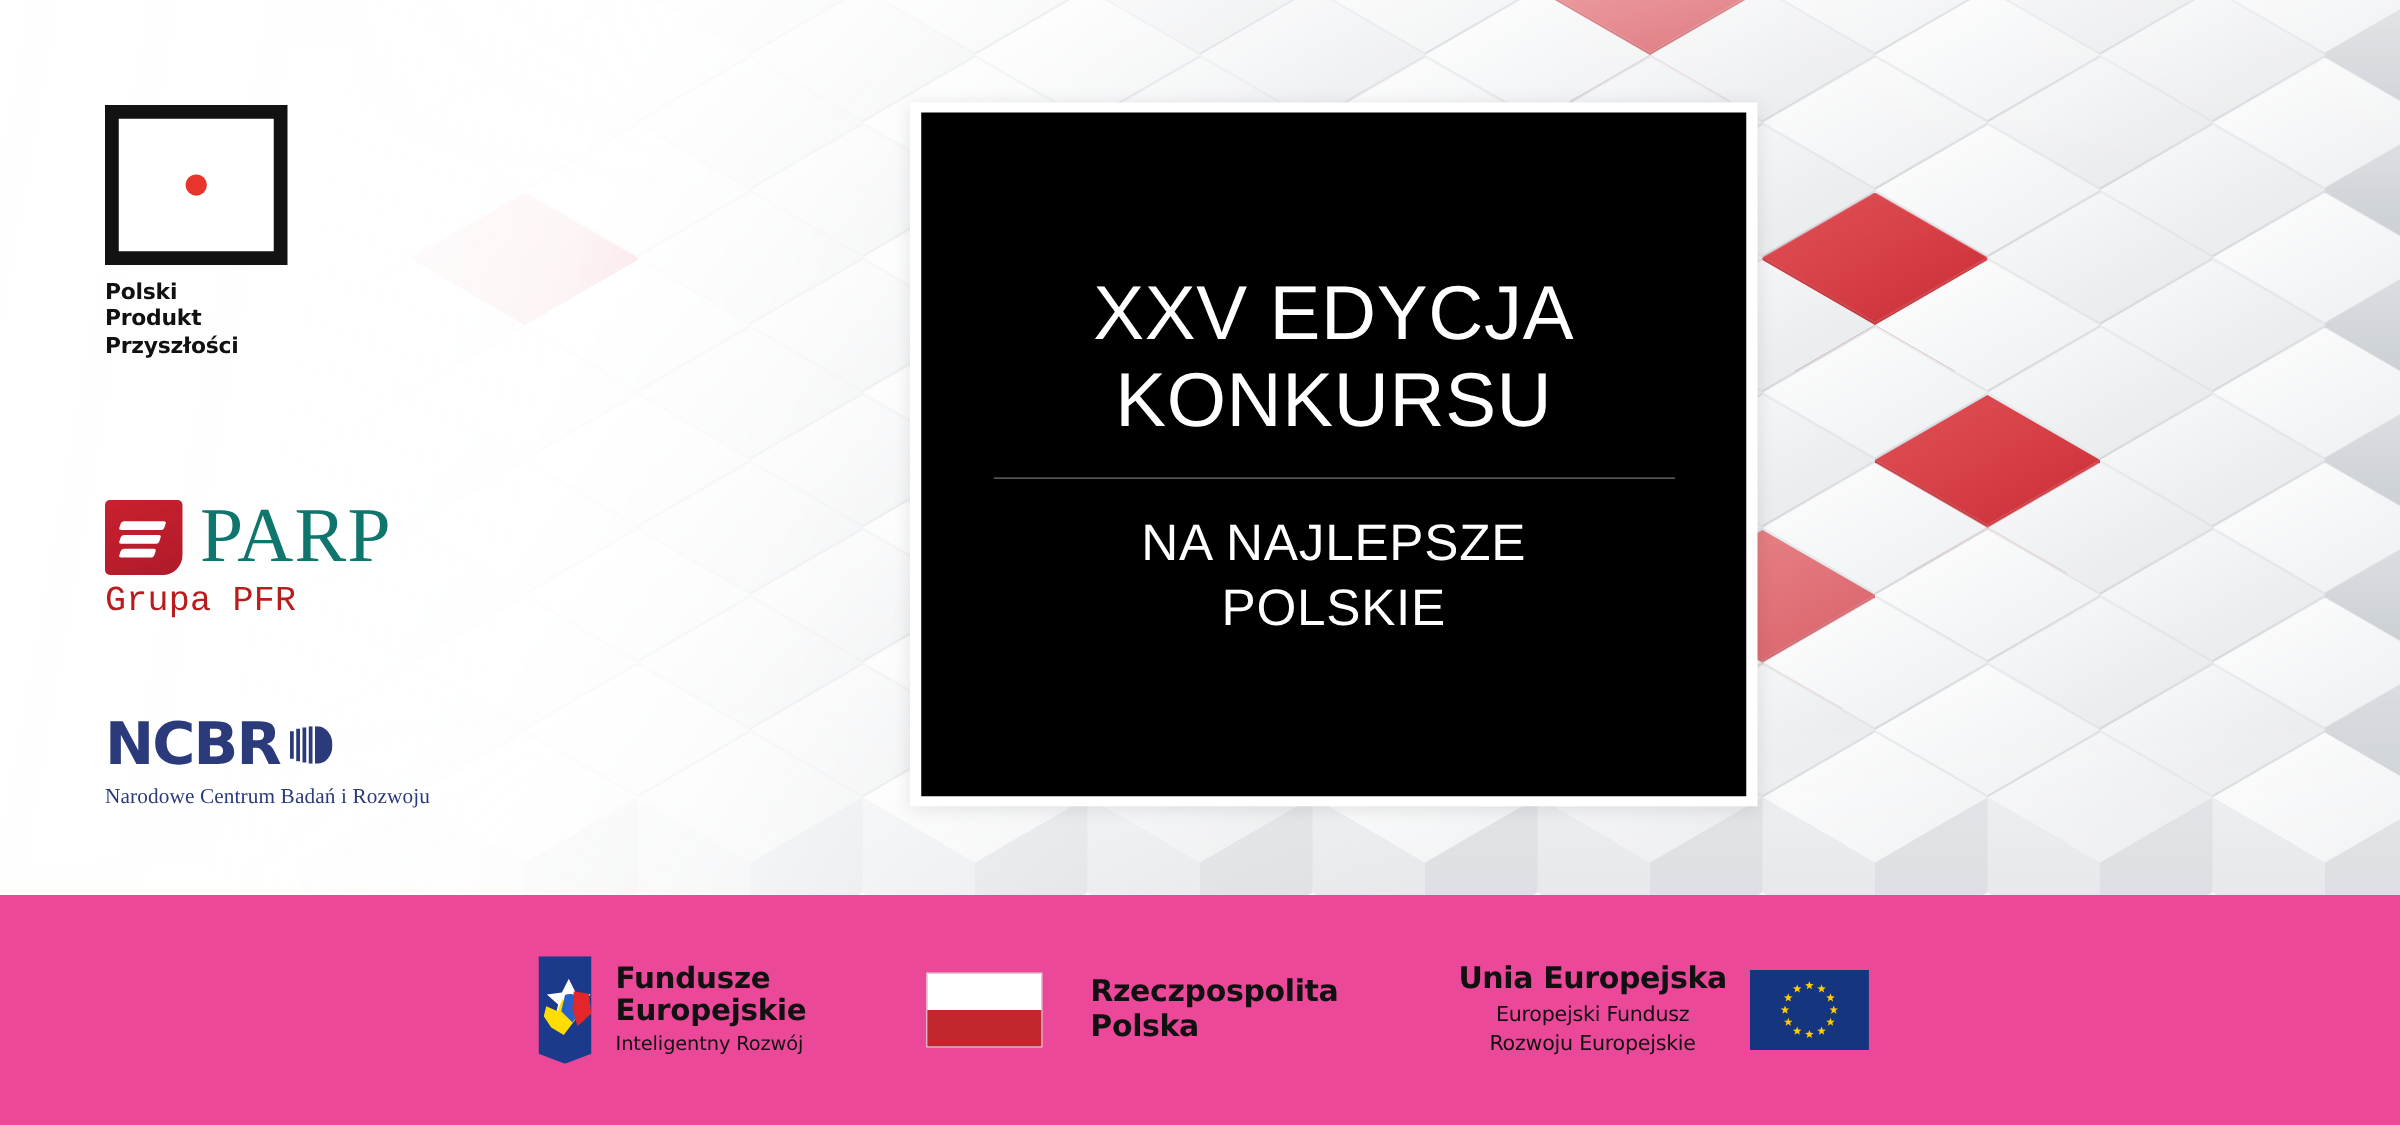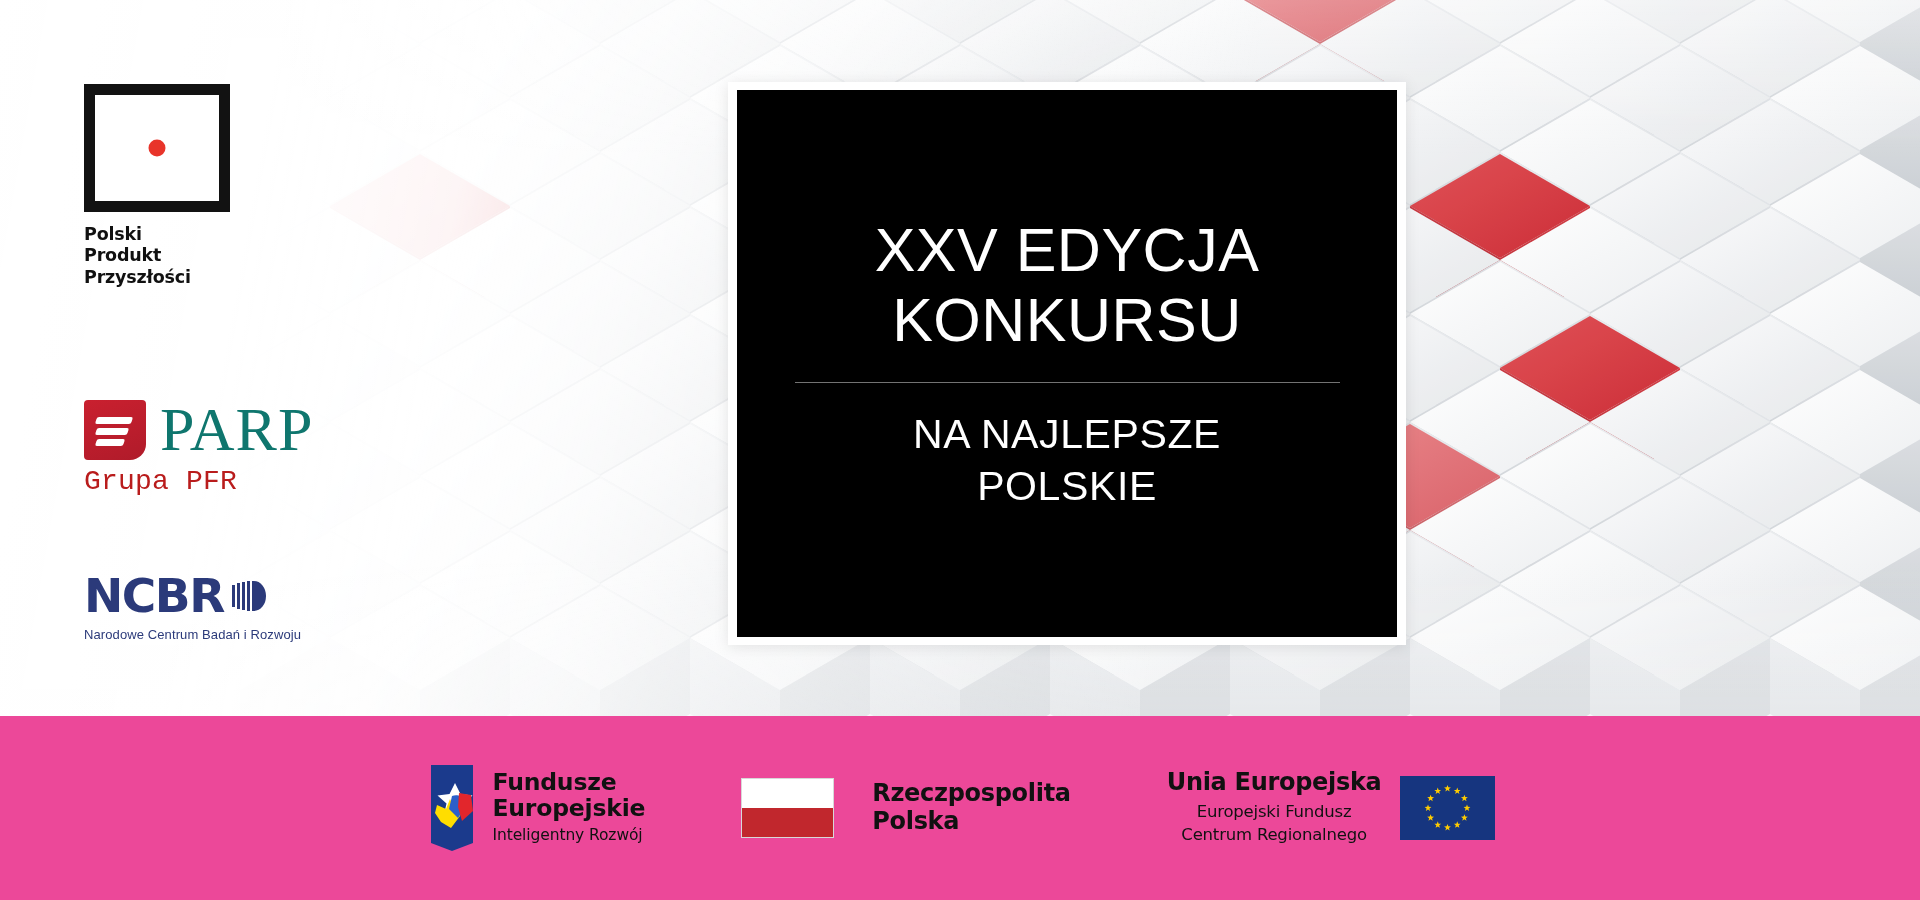--- a/index.html
+++ b/index.html
@@ -77,21 +77,21 @@
 
   
   #ncbr{position:absolute;left:84px;top:556px;width:300px;}
   #ncbr-row{display:flex;align-items:center;gap:8px;}
   #ncbr-word{
     font-family:"DejaVu Sans",sans-serif;font-weight:bold;font-size:47px;line-height:1;
     color:#2b3a7a;letter-spacing:-1.5px;
   }
   #ncbr-bars{width:34px;height:30px;position:relative;}
   #ncbr-sub{
-    font-family:Liberation Sans, sans-serif;font-size:13px;color:#2b3a7a;
+    font-family:Liberation Serif, serif;font-size:17px;color:#2b3a7a;
     margin-top:8px;letter-spacing:.1px;
   }
 
   
   #card-outer{
     position:absolute;left:728px;top:82px;width:678px;height:563px;
     background:#ffffff;box-shadow:0 2px 14px rgba(0,0,0,.10);
   }
   #card{
     position:absolute;left:9px;top:8px;width:660px;height:547px;
@@ -461,21 +461,21 @@
       <div id="rp-txt">
         <div>Rzeczpospolita</div>
         <div>Polska</div>
       </div>
     </div>
 
     <div class="fl" id="ue">
       <div id="ue-txt">
         <div id="ue-l1">Unia Europejska</div>
         <div id="ue-l2">Europejski Fundusz</div>
-        <div id="ue-l3">Centrum Regionalnego</div>
+        <div id="ue-l3">Rozwoju Europejskie</div>
       </div>
       <div id="ue-flag">
         <svg viewBox="0 0 95 64" width="95" height="64">
           <rect width="95" height="64" fill="#16357f"></rect>
           <g fill="#ffcc00" id="eustars">
               <polygon points="47.50,8.90 48.39,11.28 50.92,11.39 48.94,12.97 49.62,15.41 47.50,14.01 45.38,15.41 46.06,12.97 44.08,11.39 46.61,11.28"></polygon>
               <polygon points="57.25,11.51 58.14,13.89 60.67,14.00 58.69,15.58 59.37,18.02 57.25,16.62 55.13,18.02 55.81,15.58 53.83,14.00 56.36,13.89"></polygon>
               <polygon points="64.39,18.65 65.28,21.03 67.81,21.14 65.83,22.72 66.50,25.16 64.39,23.76 62.27,25.16 62.95,22.72 60.96,21.14 63.50,21.03"></polygon>
               <polygon points="67.00,28.40 67.89,30.78 70.42,30.89 68.44,32.47 69.12,34.91 67.00,33.51 64.88,34.91 65.56,32.47 63.58,30.89 66.11,30.78"></polygon>
               <polygon points="64.39,38.15 65.28,40.53 67.81,40.64 65.83,42.22 66.50,44.66 64.39,43.26 62.27,44.66 62.95,42.22 60.96,40.64 63.50,40.53"></polygon>

